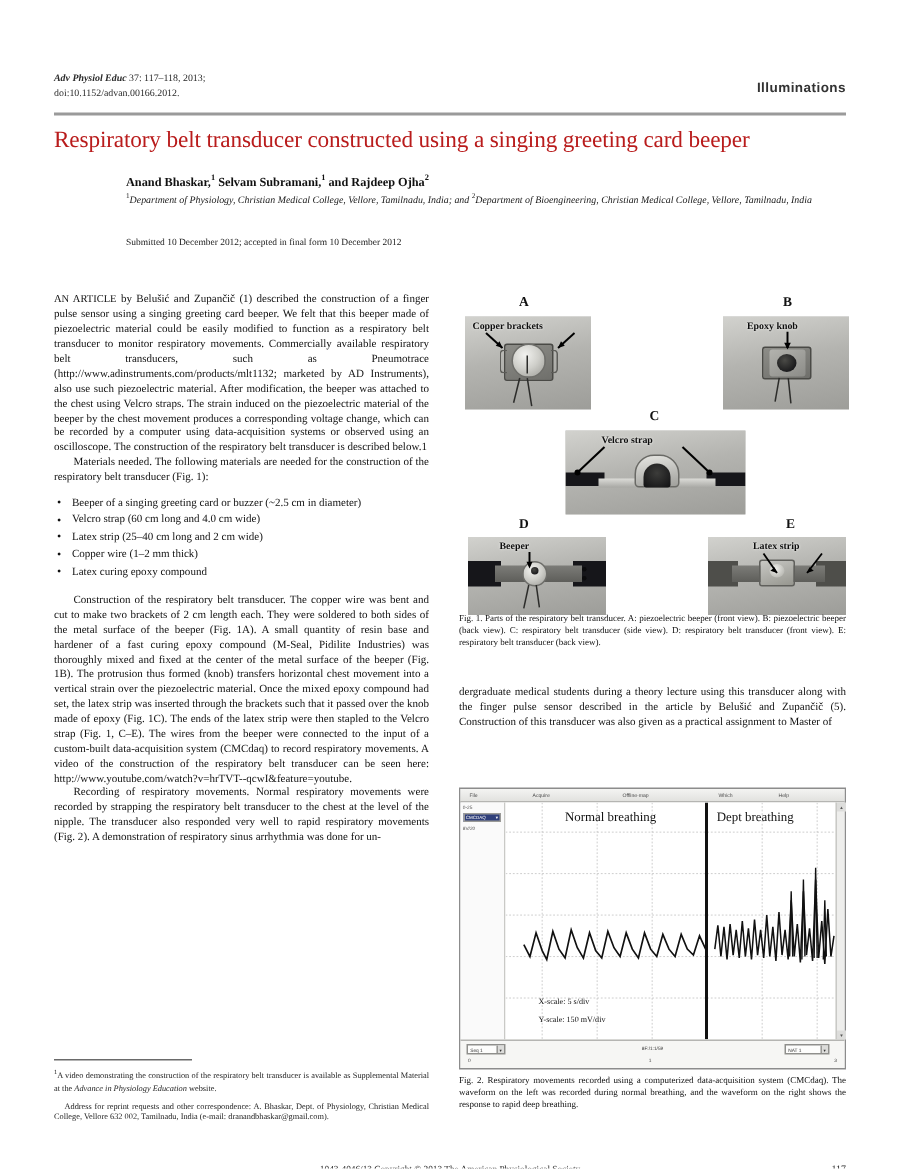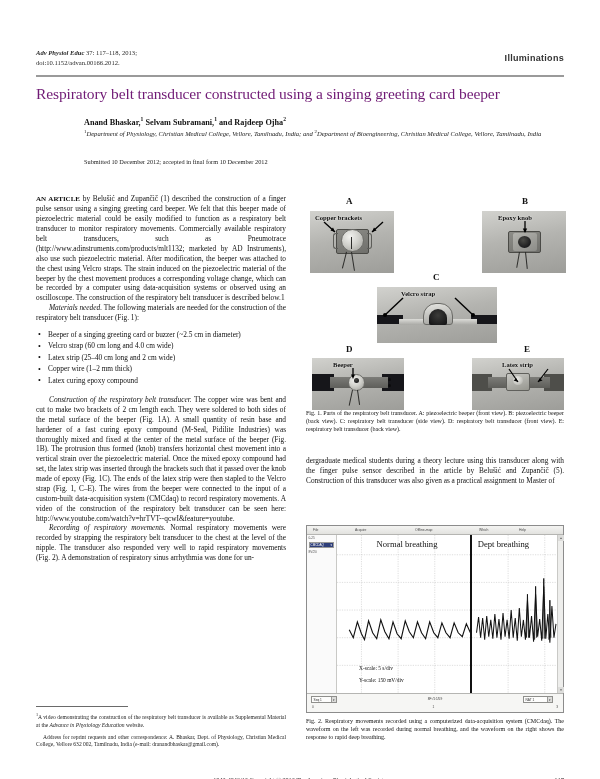--- a/index.html
+++ b/index.html
@@ -34,21 +34,21 @@
     font-size:9px; font-weight:bold; color:#333; letter-spacing:0.3px;
   }
   .rule {
     position:absolute; left:36px; top:47px; width:528px; height:1.6px;
     background:#9a9a9a;
   }
 
   
   .title {
     position:absolute; left:36px; top:57px; width:528px;
-    font-size:15.5px; font-weight:normal; color:#701a75;
+    font-size:15.5px; font-weight:normal; color:#b91c1c;
     text-align:left; letter-spacing:-0.1px;
   }
   .authors {
     position:absolute; left:84px; top:88px; width:460px;
     font-size:8.2px; font-weight:bold; color:#111;
   }
   .authors sup { font-size:5.6px; vertical-align:super; }
   .affil {
     position:absolute; left:84px; top:100px; width:460px;
     font-size:6.6px; font-style:italic; line-height:1.55; color:#1a1a1a;
@@ -65,22 +65,22 @@
     font-size:7.35px; line-height:1.345; text-align:justify;
     color:#111; hyphens:none;
   }
   .col-right {
     position:absolute; left:306px; top:166px; width:258px;
     font-size:7.35px; line-height:1.345; text-align:justify;
     color:#111;
   }
   .col-left p, .col-right p { margin:0 0 0 0; text-indent:13px; }
   .col-left p.noindent, .col-right p.noindent { text-indent:0; }
-  .sc { font-variant: small-caps; font-size:7.0px;font-weight:bold; }
-  .it { font-style:italic; }
+  .sc { font-variant: small-caps; font-size:7.0px; }
+  .it { }
 
   ul.matlist {
     margin:7px 0 0 0; padding:0 0 0 11px; list-style:none;
   }
   ul.matlist li {
     position:relative; margin-bottom:1px; text-align:left;
     line-height:1.42; padding-left:1px;
   }
   ul.matlist li:before {
     content:"\2022"; position:absolute; left:-9px; top:-0.5px;

